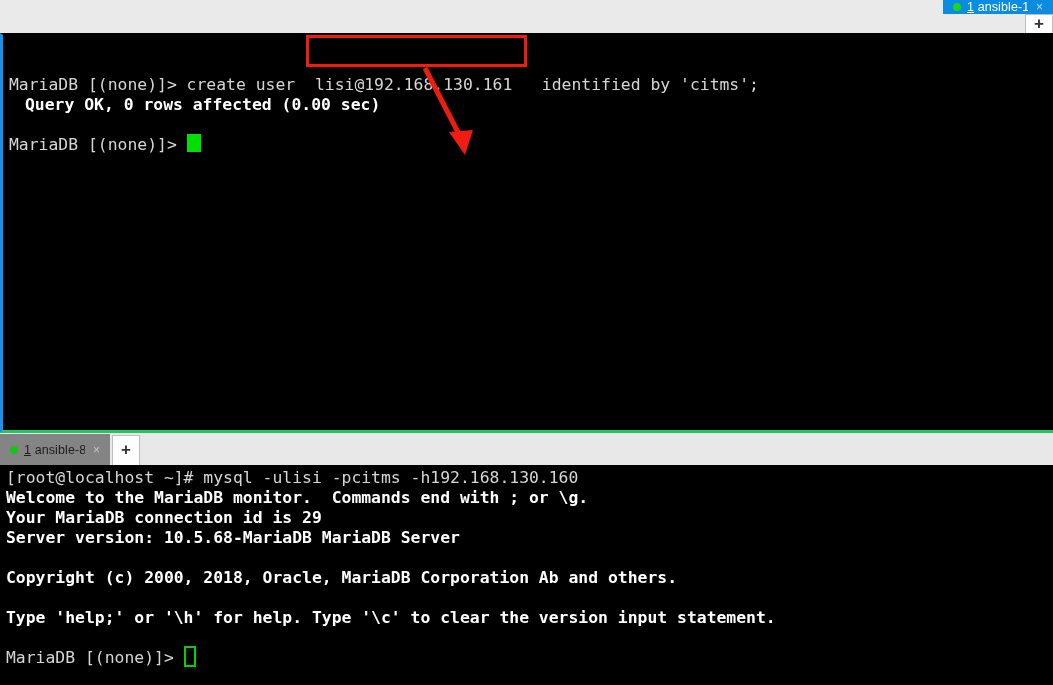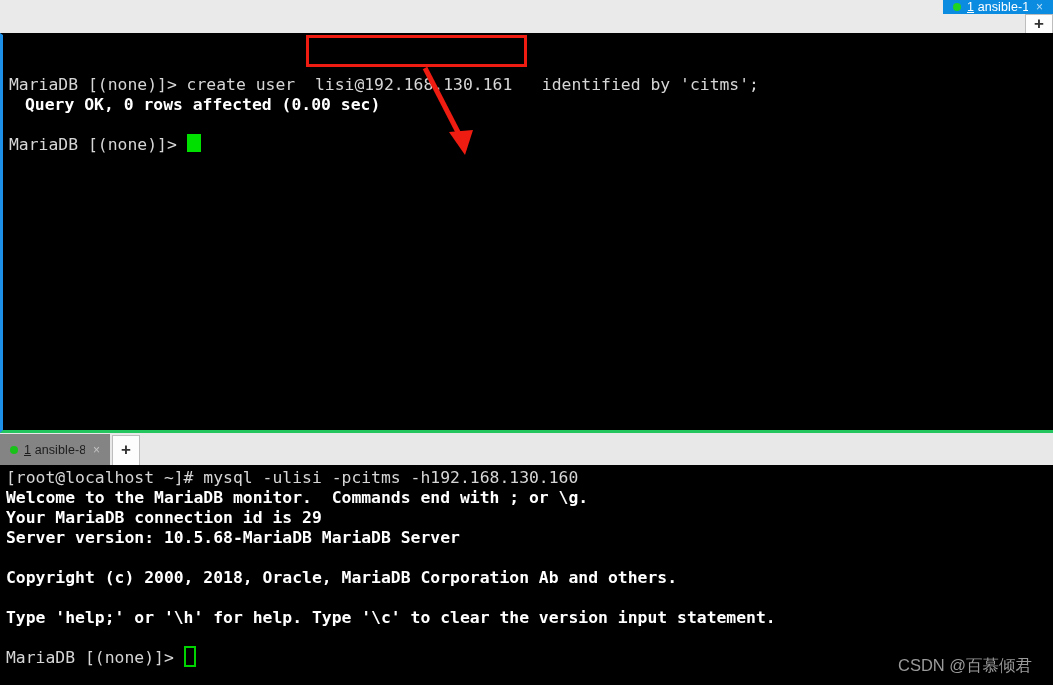--- a/index.html
+++ b/index.html
@@ -234,15 +234,14 @@
       <div class="line bold" style="top:23px;">Welcome to the MariaDB monitor.  Commands end with ; or \g.</div>
       <div class="line bold" style="top:43px;">Your MariaDB connection id is 29</div>
       <div class="line bold" style="top:63px;">Server version: 10.5.68-MariaDB MariaDB Server</div>
       <div class="line bold" style="top:103px;text-align:right;">Copyright (c) 2000, 2018, Oracle, MariaDB Corporation Ab and others.</div>
       <div class="line bold" style="top:143px;">Type 'help;' or '\h' for help. Type '\c' to clear the version input statement.</div>
       <div class="line" style="top:183px;">MariaDB [(none)]&gt; </div>
       <div class="cursor-hollow" style="left:184px; top:181px;"></div>
     </div>
   </div>
 
-  <div class="watermark" style="left:898px; top:655px;">CSDN @百慕倾君</div>
 
 </div>
 
 </body></html>

